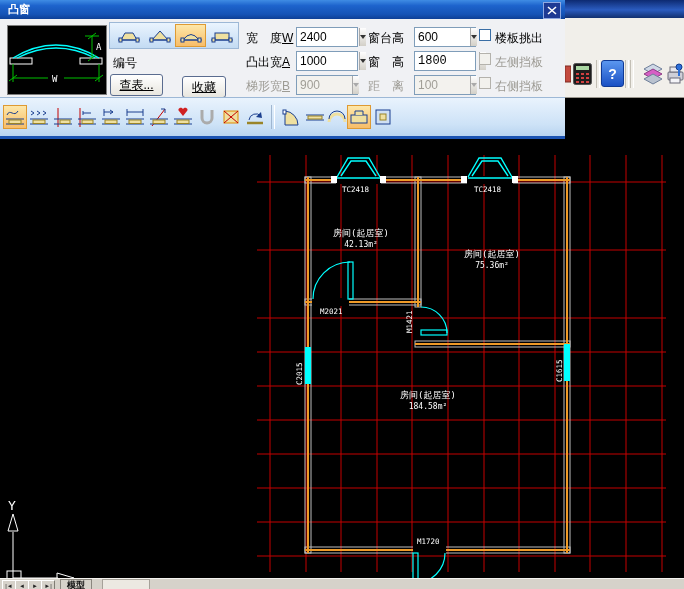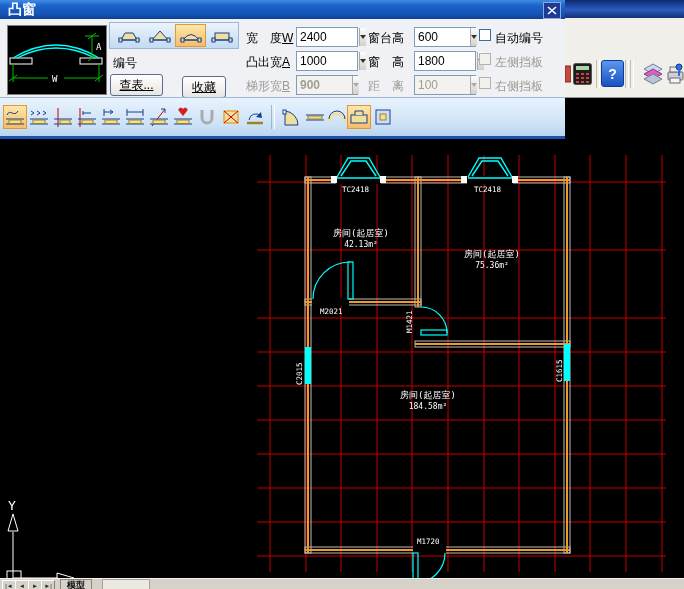--- a/index.html
+++ b/index.html
@@ -23,21 +23,21 @@
     border:1px solid;border-color:#fff #7f7c74 #7f7c74 #fff;color:#222;font-size:6px;
     display:flex;align-items:center;justify-content:center;overflow:hidden;}
   .tab{position:absolute;top:0;height:11px;display:flex;align-items:center;padding:0 6px;font-size:9px;color:#111;}
   .tab.active{background:#d6d2ca;border:1px solid #8a867e;border-bottom:none;font-weight:bold;}
   .tab.inactive{background:#ece9e2;border:1px solid #a5a199;border-bottom:none;}
   
   #dialog{left:0;top:0;width:565px;height:139px;z-index:10;
     border:3px solid #1c53b2;border-top:none;background:#f0f1f4;box-sizing:border-box;}
   #dlg-title{position:absolute;left:-3px;top:0;width:565px;height:19px;
     background:linear-gradient(180deg,#3f8ce4 0%,#1d63cc 30%,#1553b6 75%,#0d3f96 100%);
-    color:#fff;font-weight:bold;font-size:14px;display:flex;align-items:center;padding-left:8px;box-sizing:border-box;}
+    color:#fff;font-weight:bold;font-size:11px;display:flex;align-items:center;padding-left:8px;box-sizing:border-box;}
   #dlg-close{position:absolute;right:4px;top:2px;width:16px;height:15px;background:#1e3a94;
     border:1px solid #8fa8e0;display:flex;align-items:center;justify-content:center;}
   #dlg-body{position:absolute;left:-3px;top:19px;width:565px;height:78px;background:#f0f1f4;}
   #preview{position:absolute;left:7px;top:6px;width:98px;height:68px;background:#000;border:1px solid #7d7d7d;}
   #shape-strip{position:absolute;left:109px;top:3px;width:130px;height:27px;
     background:linear-gradient(180deg,#eaf4fe,#c3dbf3);border:1px solid #9db8d6;box-sizing:border-box;
     display:flex;align-items:center;padding-left:3px;}
   .shape-btn{width:29px;height:21px;display:flex;align-items:center;justify-content:center;border:1px solid transparent;}
   .shape-btn.sel{background:linear-gradient(180deg,#fde7a9,#f7bd69);border:1px solid #de9a33;}
   .dlabel{position:absolute;font-size:12px;color:#000;white-space:nowrap;}
@@ -328,51 +328,51 @@
         </span>
     </div>
     <div class="dlabel" style="left:246px;top:35px;"><span>凸出宽</span><span class="mn">A</span></div>
     <div class="combo" style="left:296px;top:32px;width:62px;">
       <span class="val">1000</span>
       <span class="arrow">
           <span class="tri"></span>
         </span>
     </div>
     <div class="dlabel dis" style="left:246px;top:59px;"><span>梯形宽</span><span class="mn">B</span></div>
-    <div class="combo dis" style="left:296px;top:56px;width:62px;font-weight:bold;">
+    <div class="combo dis" style="left:296px;top:56px;width:62px;">
       <span class="val">900</span>
       <span class="arrow">
           <span class="tri"></span>
         </span>
     </div>
 
     <div class="dlabel" style="left:368px;top:11px;">窗台高</div>
     <div class="combo" style="left:414px;top:8px;width:62px;">
       <span class="val">600</span>
       <span class="arrow">
           <span class="tri"></span>
         </span>
     </div>
     <div class="dlabel" style="left:368px;top:35px;">窗　高</div>
-    <div class="combo" style="left:414px;top:32px;width:62px;">
+    <div class="combo" style="left:414px;top:32px;width:62px;font-family:Liberation Mono, monospace;">
       <span class="val">1800</span>
       <span class="arrow">
           <span class="tri"></span>
         </span>
     </div>
     <div class="dlabel dis" style="left:368px;top:59px;">距　离</div>
     <div class="combo dis" style="left:414px;top:56px;width:62px;">
       <span class="val">100</span>
       <span class="arrow">
           <span class="tri"></span>
         </span>
     </div>
 
     <div class="cb" style="left:479px;top:10px;"></div>
-    <div class="dlabel" style="left:495px;top:11px;">自动编号</div>
+    <div class="dlabel" style="left:495px;top:11px;">楼板挑出</div>
     <div class="cb dis" style="left:479px;top:34px;"></div>
     <div class="dlabel dis" style="left:495px;top:35px;">左侧挡板</div>
     <div class="cb dis" style="left:479px;top:58px;"></div>
     <div class="dlabel dis" style="left:495px;top:59px;">右侧挡板</div>
   </div>
 
   <div id="dlg-tools">
     <div class="dti sel" style="left:3px;">
       <svg width="22" height="22">
           <path d="M3 9c3-7 7 3 11-4" stroke="#1b3f8f" fill="none"></path>

